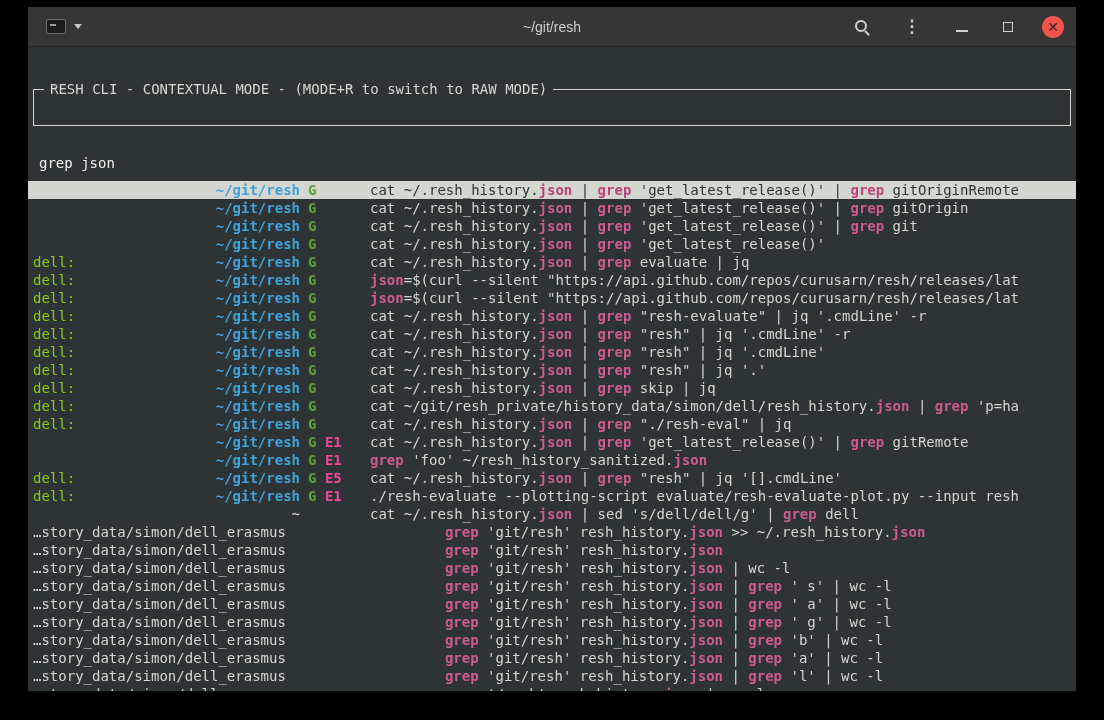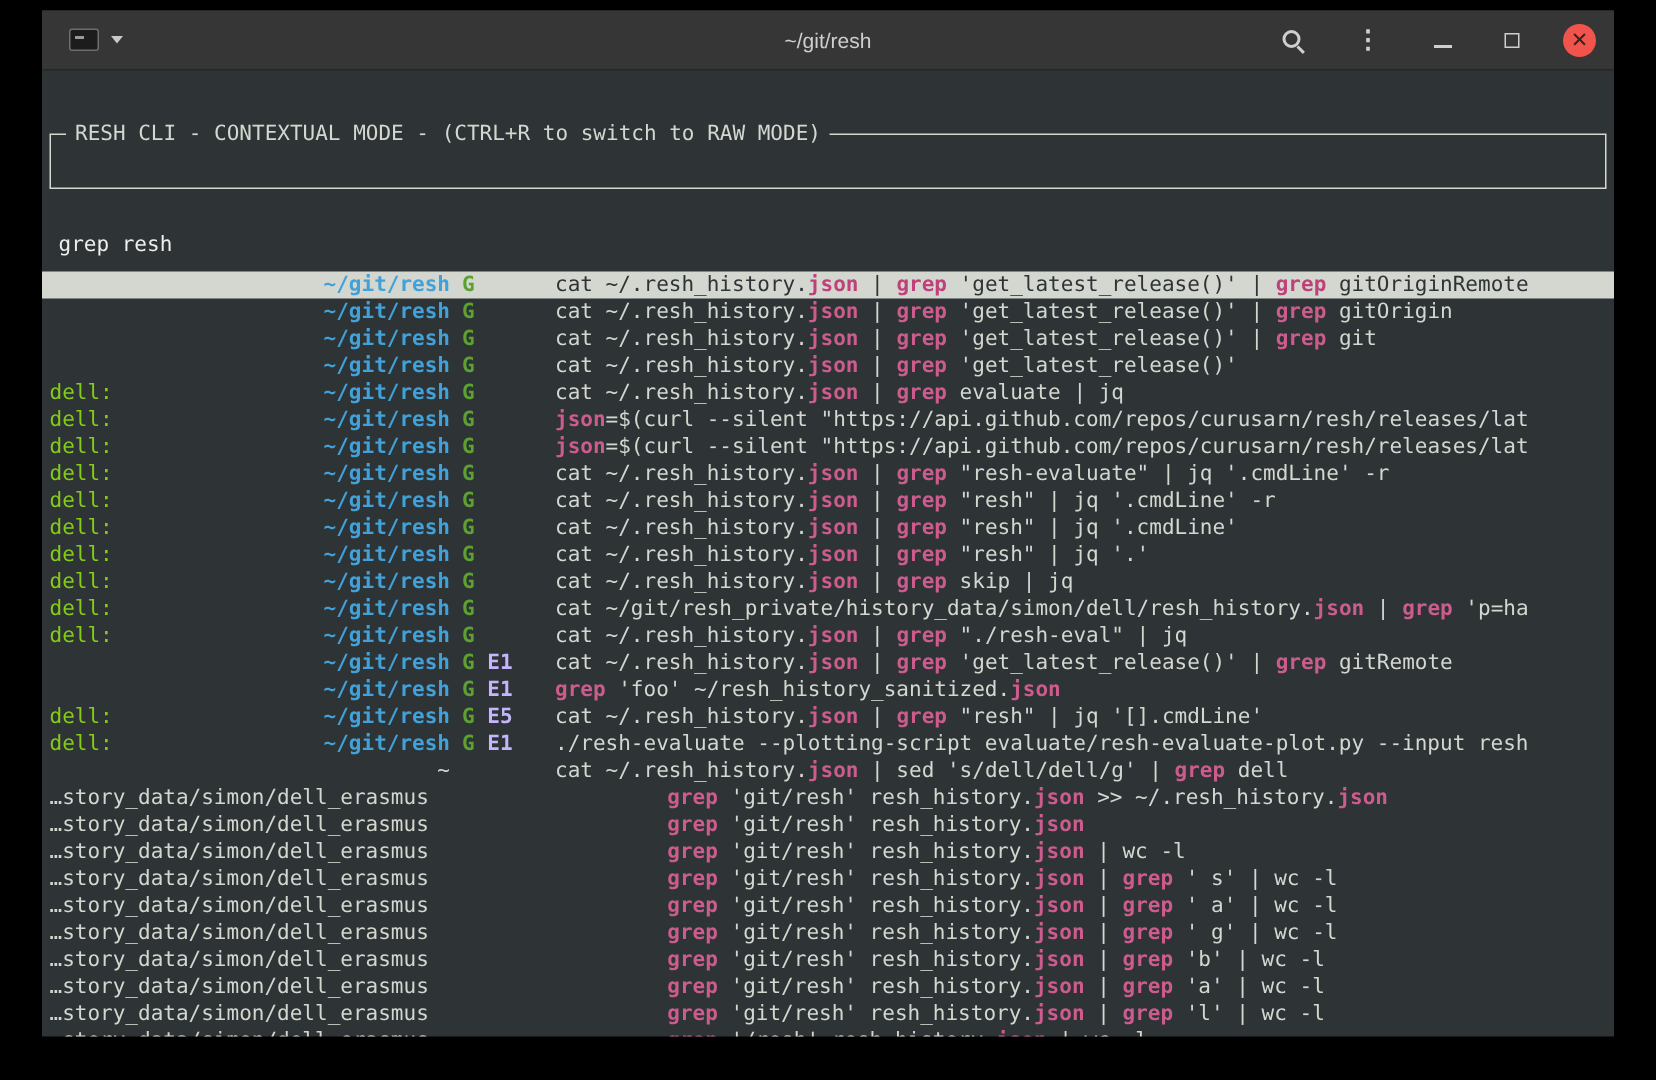--- a/index.html
+++ b/index.html
@@ -55,21 +55,21 @@
 
   .rows { margin-top: 14px; }
   .row { display: flex; height: 18px; padding: 0 5px; white-space: pre; }
   .row.sel { background: #d3d7cf; color: #2e3436; }
   .host { flex: 0 0 178px; overflow: visible; }
   .host.device { color: #84cc16; }
   .dir { flex: 0 0 89px; text-align: right; color: #41a1d8; font-weight: bold; }
   .dir.plain { color: inherit; font-weight: normal; }
   .flags { flex: 0 0 70px; padding-left: 8px; }
   .flag.ok { color: #5da130; font-weight: bold; }
-  .flag.err { color: #c4b5fd; font-weight: bold; }
+  .flag.err { color: #ec4899; font-weight: bold; }
   .cmd { flex: 1 1 auto; overflow: hidden; }
   .hl { color: #cd5c8e; font-weight: bold; }
   .row.sel .hl { color: #c0417a; }
 </style>
 </head>
 <body>
 
 <div class="screen">
   <div class="window">
 
@@ -95,20 +95,20 @@
           <span class="icon-restore"></span>
         </div>
         <div class="btn-close">
           <span class="x">✕</span>
         </div>
       </div>
     </div>
 
     <div class="terminal">
       <div class="resh-box">
-        <span class="resh-box-title">RESH CLI - CONTEXTUAL MODE - (CTRL+R to switch to RAW MODE)</span>
-        <div class="resh-query">grep resh</div>
+        <span class="resh-box-title">RESH CLI - CONTEXTUAL MODE - (MODE+R to switch to RAW MODE)</span>
+        <div class="resh-query">grep json</div>
       </div>
       <div class="rows" id="rows"><div class="row sel"><span class="host"></span><span class="dir">~/git/resh</span><span class="flags"><span class="flag ok">G</span></span><span class="cmd"><span class="seg">cat ~/.resh_history.</span><span class="hl">json</span><span class="seg"> | </span><span class="hl">grep</span><span class="seg"> 'get_latest_release()' | </span><span class="hl">grep</span><span class="seg"> gitOriginRemote</span></span></div><div class="row"><span class="host"></span><span class="dir">~/git/resh</span><span class="flags"><span class="flag ok">G</span></span><span class="cmd"><span class="seg">cat ~/.resh_history.</span><span class="hl">json</span><span class="seg"> | </span><span class="hl">grep</span><span class="seg"> 'get_latest_release()' | </span><span class="hl">grep</span><span class="seg"> gitOrigin</span></span></div><div class="row"><span class="host"></span><span class="dir">~/git/resh</span><span class="flags"><span class="flag ok">G</span></span><span class="cmd"><span class="seg">cat ~/.resh_history.</span><span class="hl">json</span><span class="seg"> | </span><span class="hl">grep</span><span class="seg"> 'get_latest_release()' | </span><span class="hl">grep</span><span class="seg"> git</span></span></div><div class="row"><span class="host"></span><span class="dir">~/git/resh</span><span class="flags"><span class="flag ok">G</span></span><span class="cmd"><span class="seg">cat ~/.resh_history.</span><span class="hl">json</span><span class="seg"> | </span><span class="hl">grep</span><span class="seg"> 'get_latest_release()'</span></span></div><div class="row"><span class="host device">dell:</span><span class="dir">~/git/resh</span><span class="flags"><span class="flag ok">G</span></span><span class="cmd"><span class="seg">cat ~/.resh_history.</span><span class="hl">json</span><span class="seg"> | </span><span class="hl">grep</span><span class="seg"> evaluate | jq</span></span></div><div class="row"><span class="host device">dell:</span><span class="dir">~/git/resh</span><span class="flags"><span class="flag ok">G</span></span><span class="cmd"><span class="hl">json</span><span class="seg">=$(curl --silent "https://api.github.com/repos/curusarn/resh/releases/lat</span></span></div><div class="row"><span class="host device">dell:</span><span class="dir">~/git/resh</span><span class="flags"><span class="flag ok">G</span></span><span class="cmd"><span class="hl">json</span><span class="seg">=$(curl --silent "https://api.github.com/repos/curusarn/resh/releases/lat</span></span></div><div class="row"><span class="host device">dell:</span><span class="dir">~/git/resh</span><span class="flags"><span class="flag ok">G</span></span><span class="cmd"><span class="seg">cat ~/.resh_history.</span><span class="hl">json</span><span class="seg"> | </span><span class="hl">grep</span><span class="seg"> "resh-evaluate" | jq '.cmdLine' -r</span></span></div><div class="row"><span class="host device">dell:</span><span class="dir">~/git/resh</span><span class="flags"><span class="flag ok">G</span></span><span class="cmd"><span class="seg">cat ~/.resh_history.</span><span class="hl">json</span><span class="seg"> | </span><span class="hl">grep</span><span class="seg"> "resh" | jq '.cmdLine' -r</span></span></div><div class="row"><span class="host device">dell:</span><span class="dir">~/git/resh</span><span class="flags"><span class="flag ok">G</span></span><span class="cmd"><span class="seg">cat ~/.resh_history.</span><span class="hl">json</span><span class="seg"> | </span><span class="hl">grep</span><span class="seg"> "resh" | jq '.cmdLine'</span></span></div><div class="row"><span class="host device">dell:</span><span class="dir">~/git/resh</span><span class="flags"><span class="flag ok">G</span></span><span class="cmd"><span class="seg">cat ~/.resh_history.</span><span class="hl">json</span><span class="seg"> | </span><span class="hl">grep</span><span class="seg"> "resh" | jq '.'</span></span></div><div class="row"><span class="host device">dell:</span><span class="dir">~/git/resh</span><span class="flags"><span class="flag ok">G</span></span><span class="cmd"><span class="seg">cat ~/.resh_history.</span><span class="hl">json</span><span class="seg"> | </span><span class="hl">grep</span><span class="seg"> skip | jq</span></span></div><div class="row"><span class="host device">dell:</span><span class="dir">~/git/resh</span><span class="flags"><span class="flag ok">G</span></span><span class="cmd"><span class="seg">cat ~/git/resh_private/history_data/simon/dell/resh_history.</span><span class="hl">json</span><span class="seg"> | </span><span class="hl">grep</span><span class="seg"> 'p=ha</span></span></div><div class="row"><span class="host device">dell:</span><span class="dir">~/git/resh</span><span class="flags"><span class="flag ok">G</span></span><span class="cmd"><span class="seg">cat ~/.resh_history.</span><span class="hl">json</span><span class="seg"> | </span><span class="hl">grep</span><span class="seg"> "./resh-eval" | jq</span></span></div><div class="row"><span class="host"></span><span class="dir">~/git/resh</span><span class="flags"><span class="flag ok">G</span> <span class="flag err">E1</span></span><span class="cmd"><span class="seg">cat ~/.resh_history.</span><span class="hl">json</span><span class="seg"> | </span><span class="hl">grep</span><span class="seg"> 'get_latest_release()' | </span><span class="hl">grep</span><span class="seg"> gitRemote</span></span></div><div class="row"><span class="host"></span><span class="dir">~/git/resh</span><span class="flags"><span class="flag ok">G</span> <span class="flag err">E1</span></span><span class="cmd"><span class="hl">grep</span><span class="seg"> 'foo' ~/resh_history_sanitized.</span><span class="hl">json</span></span></div><div class="row"><span class="host device">dell:</span><span class="dir">~/git/resh</span><span class="flags"><span class="flag ok">G</span> <span class="flag err">E5</span></span><span class="cmd"><span class="seg">cat ~/.resh_history.</span><span class="hl">json</span><span class="seg"> | </span><span class="hl">grep</span><span class="seg"> "resh" | jq '[].cmdLine'</span></span></div><div class="row"><span class="host device">dell:</span><span class="dir">~/git/resh</span><span class="flags"><span class="flag ok">G</span> <span class="flag err">E1</span></span><span class="cmd"><span class="seg">./resh-evaluate --plotting-script evaluate/resh-evaluate-plot.py --input resh</span></span></div><div class="row"><span class="host"></span><span class="dir plain">~</span><span class="flags"></span><span class="cmd"><span class="seg">cat ~/.resh_history.</span><span class="hl">json</span><span class="seg"> | sed 's/dell/dell/g' | </span><span class="hl">grep</span><span class="seg"> dell</span></span></div><div class="row"><span class="host wide">…story_data/simon/dell_erasmus</span><span class="dir"></span><span class="flags"></span><span class="cmd"><span class="hl">grep</span><span class="seg"> 'git/resh' resh_history.</span><span class="hl">json</span><span class="seg"> &gt;&gt; ~/.resh_history.</span><span class="hl">json</span></span></div><div class="row"><span class="host wide">…story_data/simon/dell_erasmus</span><span class="dir"></span><span class="flags"></span><span class="cmd"><span class="hl">grep</span><span class="seg"> 'git/resh' resh_history.</span><span class="hl">json</span></span></div><div class="row"><span class="host wide">…story_data/simon/dell_erasmus</span><span class="dir"></span><span class="flags"></span><span class="cmd"><span class="hl">grep</span><span class="seg"> 'git/resh' resh_history.</span><span class="hl">json</span><span class="seg"> | wc -l</span></span></div><div class="row"><span class="host wide">…story_data/simon/dell_erasmus</span><span class="dir"></span><span class="flags"></span><span class="cmd"><span class="hl">grep</span><span class="seg"> 'git/resh' resh_history.</span><span class="hl">json</span><span class="seg"> | </span><span class="hl">grep</span><span class="seg"> ' s' | wc -l</span></span></div><div class="row"><span class="host wide">…story_data/simon/dell_erasmus</span><span class="dir"></span><span class="flags"></span><span class="cmd"><span class="hl">grep</span><span class="seg"> 'git/resh' resh_history.</span><span class="hl">json</span><span class="seg"> | </span><span class="hl">grep</span><span class="seg"> ' a' | wc -l</span></span></div><div class="row"><span class="host wide">…story_data/simon/dell_erasmus</span><span class="dir"></span><span class="flags"></span><span class="cmd"><span class="hl">grep</span><span class="seg"> 'git/resh' resh_history.</span><span class="hl">json</span><span class="seg"> | </span><span class="hl">grep</span><span class="seg"> ' g' | wc -l</span></span></div><div class="row"><span class="host wide">…story_data/simon/dell_erasmus</span><span class="dir"></span><span class="flags"></span><span class="cmd"><span class="hl">grep</span><span class="seg"> 'git/resh' resh_history.</span><span class="hl">json</span><span class="seg"> | </span><span class="hl">grep</span><span class="seg"> 'b' | wc -l</span></span></div><div class="row"><span class="host wide">…story_data/simon/dell_erasmus</span><span class="dir"></span><span class="flags"></span><span class="cmd"><span class="hl">grep</span><span class="seg"> 'git/resh' resh_history.</span><span class="hl">json</span><span class="seg"> | </span><span class="hl">grep</span><span class="seg"> 'a' | wc -l</span></span></div><div class="row"><span class="host wide">…story_data/simon/dell_erasmus</span><span class="dir"></span><span class="flags"></span><span class="cmd"><span class="hl">grep</span><span class="seg"> 'git/resh' resh_history.</span><span class="hl">json</span><span class="seg"> | </span><span class="hl">grep</span><span class="seg"> 'l' | wc -l</span></span></div><div class="row"><span class="host wide">…story_data/simon/dell_erasmus</span><span class="dir"></span><span class="flags"></span><span class="cmd"><span class="hl">grep</span><span class="seg"> '/resh' resh_history.</span><span class="hl">json</span><span class="seg"> | wc -l</span></span></div></div>
     </div>
 
   </div>
 </div>
 
 </body></html>

